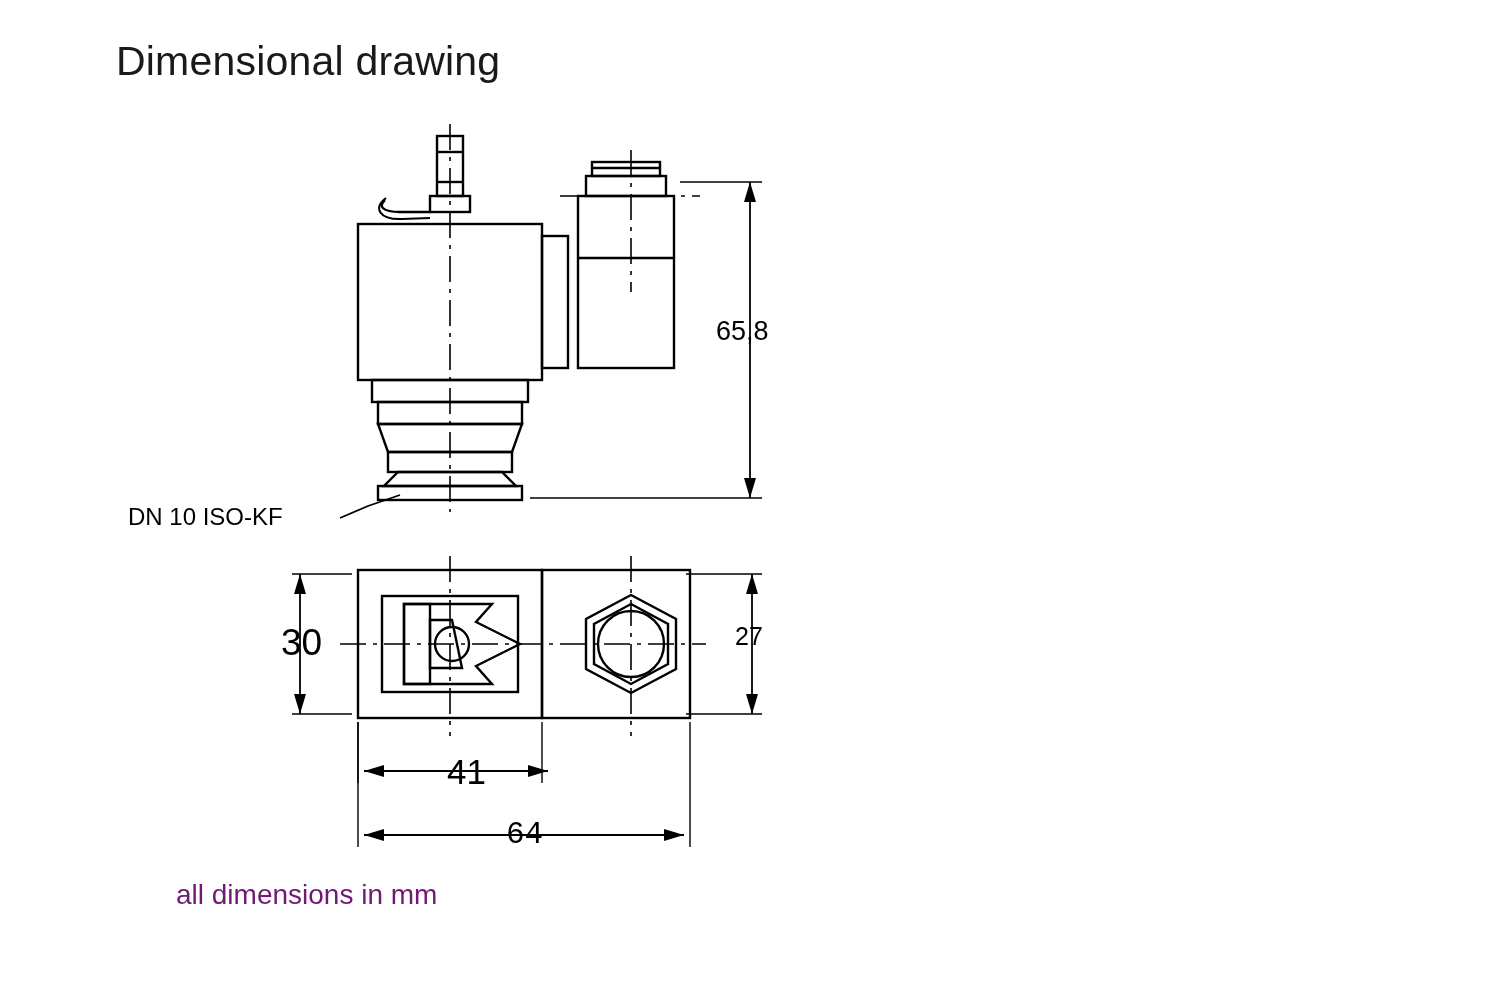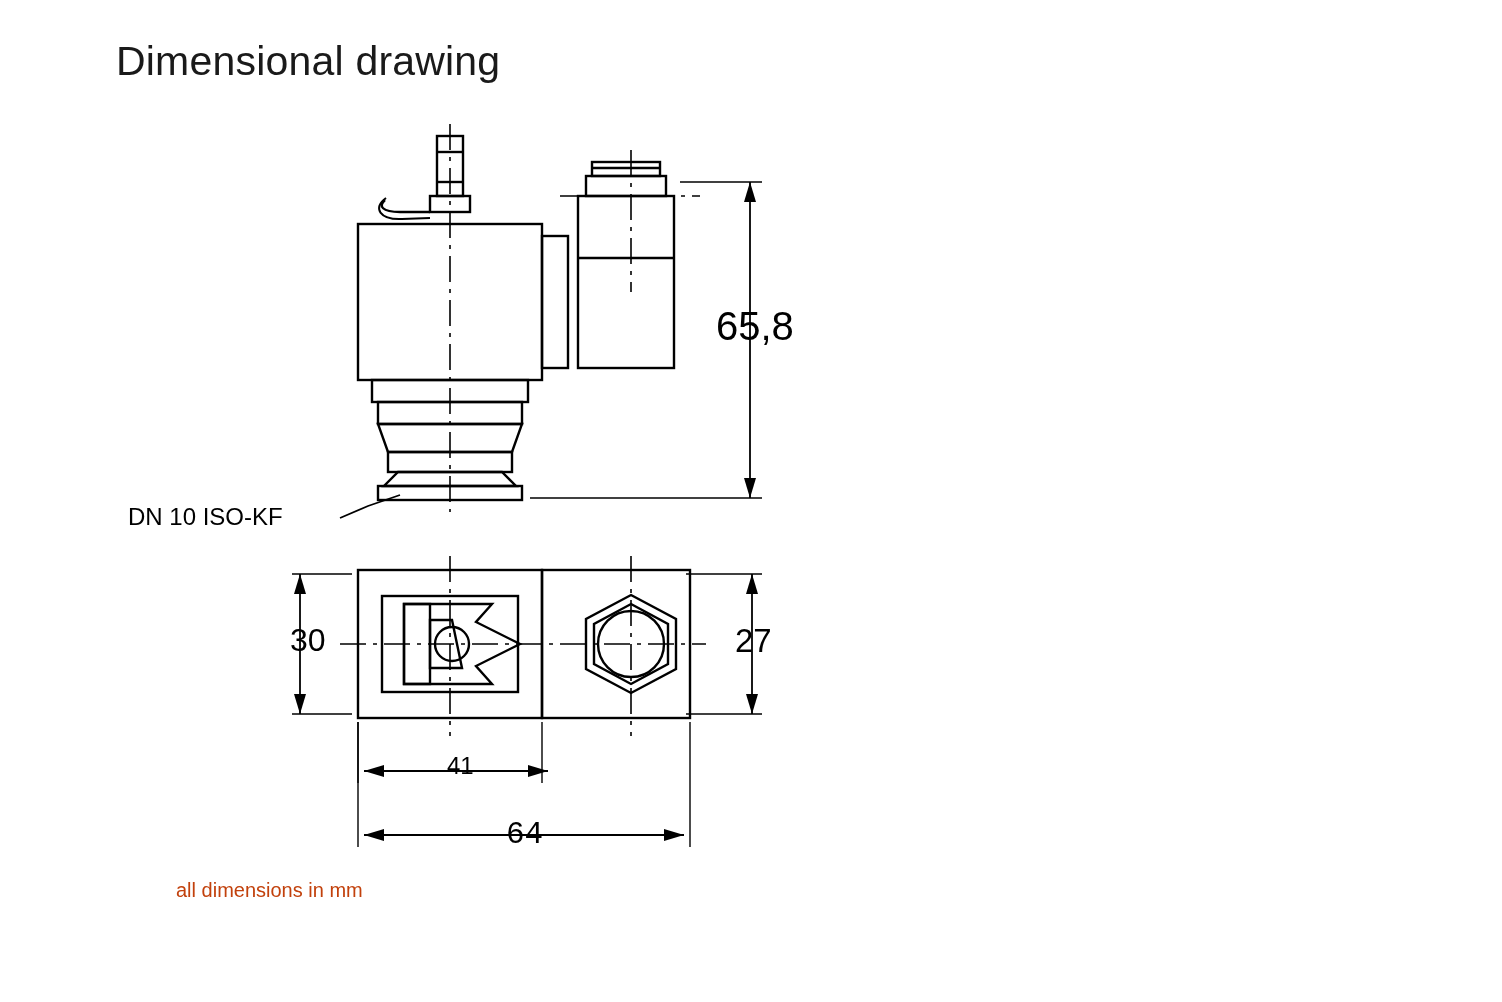--- a/index.html
+++ b/index.html
@@ -33,56 +33,56 @@
     width: 1502px;
     height: 1002px;
   }
   .label {
     position: absolute;
     white-space: nowrap;
     color: #000000;
   }
   #label-height {
     left: 716px;
-    top: 304px;
-    font-size: 40px;
+    top: 316px;
+    font-size: 27px;
   }
   #label-flange {
     left: 128px;
     top: 503px;
     font-size: 24px;
   }
   #label-depth {
-    left: 290px;
+    left: 281px;
     top: 622px;
-    font-size: 32px;
+    font-size: 37px;
   }
   #label-width-right {
     left: 735px;
     top: 622px;
-    font-size: 33px;
+    font-size: 25px;
     text-align: center;
   }
   #label-width-41 {
     left: 447px;
     top: 752px;
-    font-size: 24px;
+    font-size: 35px;
   }
   #label-width-64 {
     left: 506px;
     top: 817px;
     font-size: 31px;
     font-family: Liberation Mono, monospace;
   }
   #footnote {
     position: absolute;
     left: 176px;
     top: 879px;
-    font-size: 20px;
-    color: #c2410c;
+    font-size: 28px;
+    color: #701a75;
     white-space: nowrap;
   }
 </style>
 </head>
 <body>
 
 <div id="page">
 
   <div id="title">Dimensional drawing</div>
 

